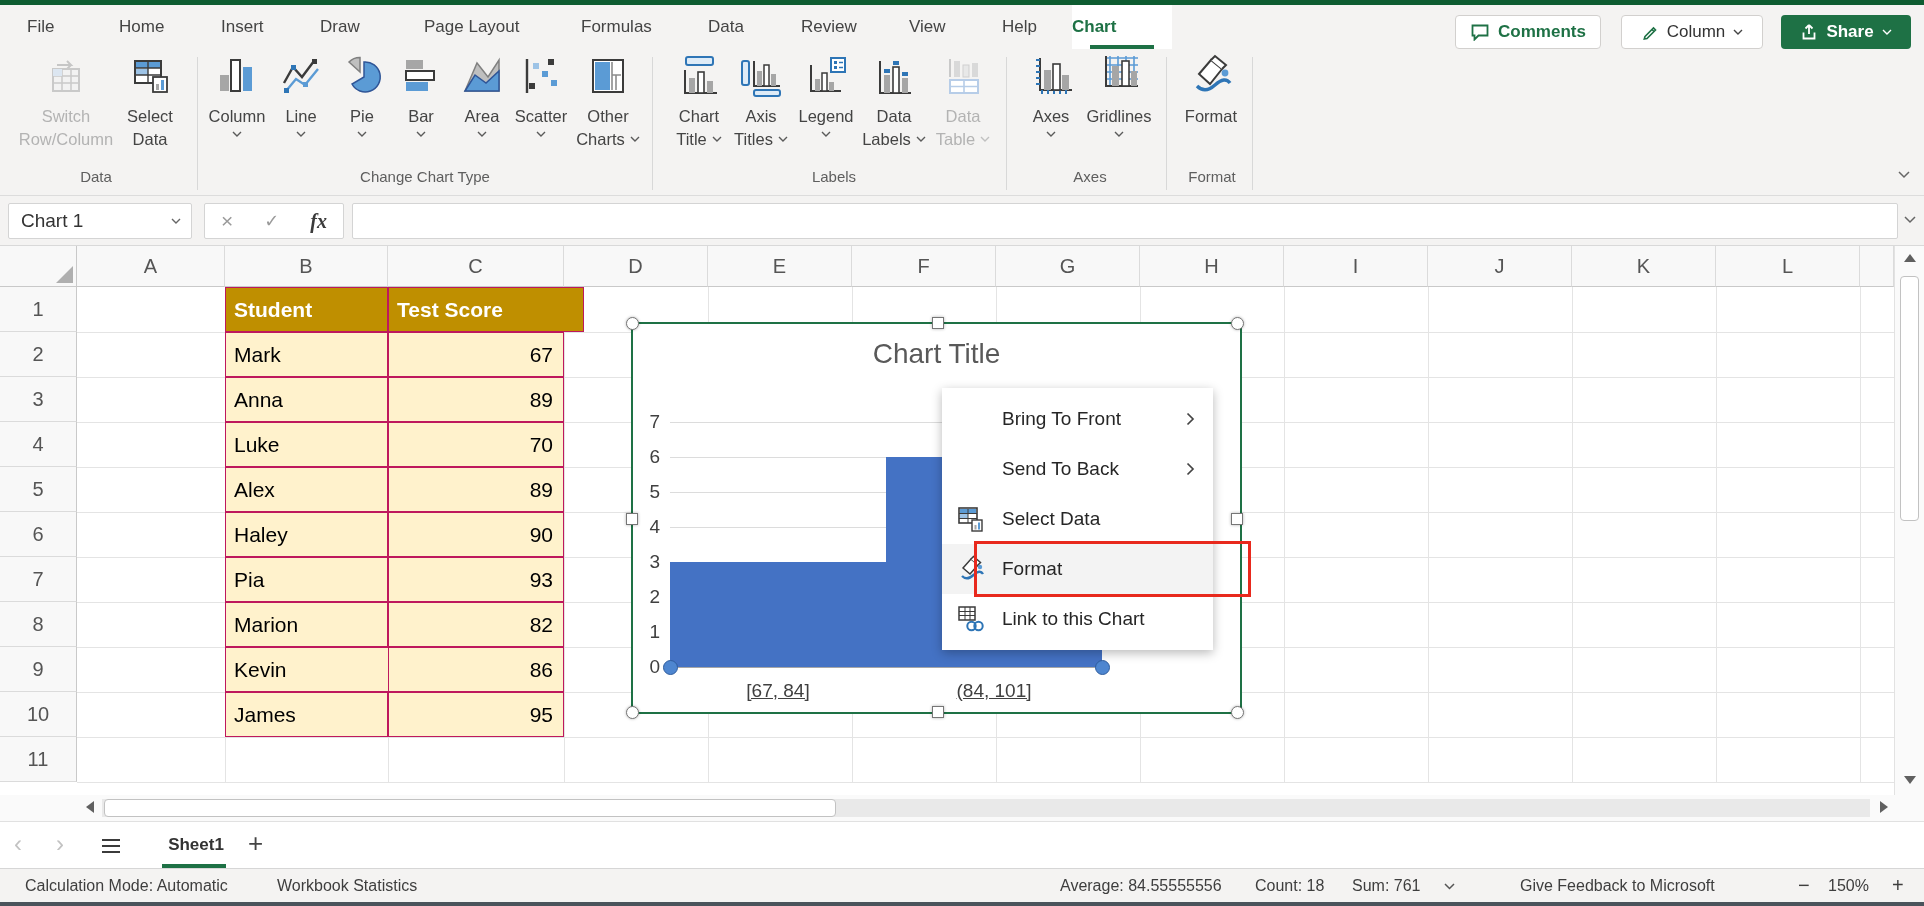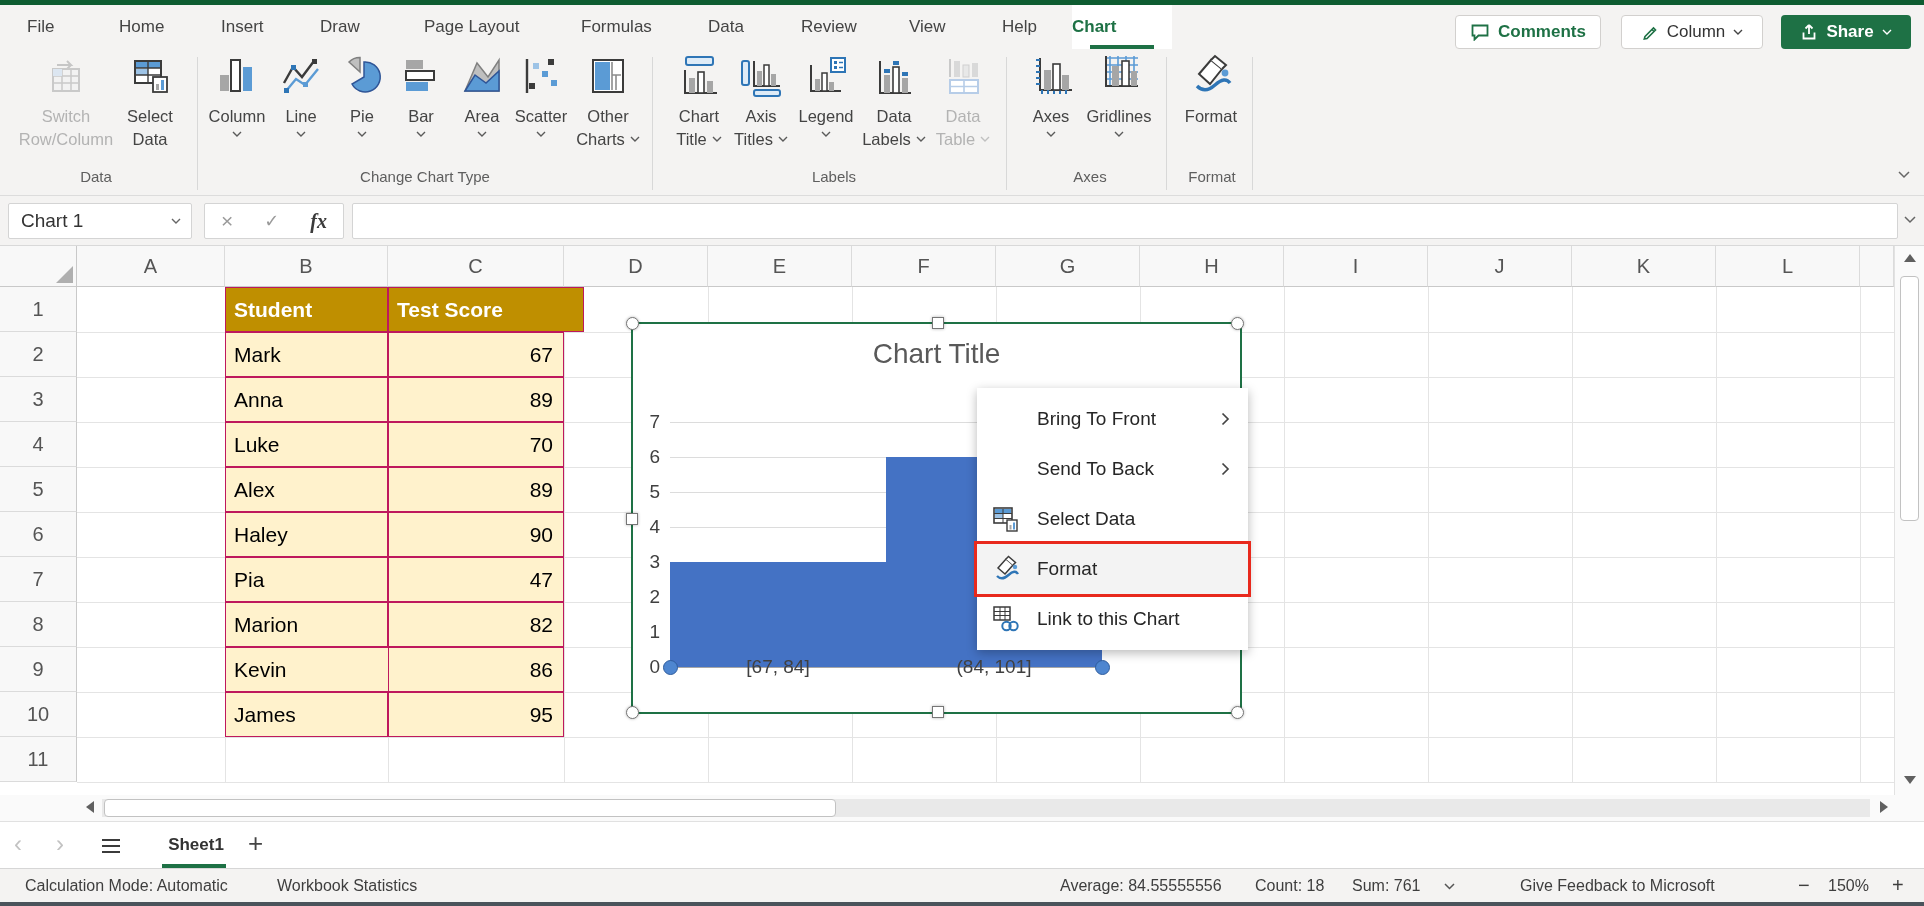--- a/index.html
+++ b/index.html
@@ -37,26 +37,26 @@
   .tcell{position:absolute;box-sizing:border-box;border:1px solid #be185d;background:#FFF2CC;font-size:21px;color:#000;display:flex;align-items:center;padding:0 8px;z-index:2;}
   .tcell.num{justify-content:flex-end;padding-right:10px;}
   .tcell.thead{background:#BF8F00;color:#fff;font-weight:bold;}
   
   #chart{left:631px;top:322px;width:611px;height:392px;background:#fff;border:2px solid #1E7145;box-sizing:border-box;z-index:3;}
   #chart .title{position:absolute;left:0;top:14px;width:100%;text-align:center;font-size:28px;color:#595959;}
   .gline{position:absolute;left:37px;width:432px;height:1px;background:#DCDCDC;}
   .gline.axis{background:#A6A6A6;}
   .ylab{position:absolute;left:0;width:27px;text-align:right;font-size:19px;color:#404040;height:22px;line-height:22px;}
   .bar{position:absolute;width:216px;background:#4472C4;}
-  .xlab{position:absolute;top:332px;width:216px;text-align:center;font-size:19px;color:#404040;}
+  .xlab{position:absolute;top:356px;width:216px;text-align:center;font-size:19px;color:#404040;text-decoration:underline;}
   .bdot{position:absolute;width:15px;height:15px;border-radius:50%;background:#4E86D0;border:1px solid #2F5D9E;box-sizing:border-box;z-index:2;}
   .hcirc{position:absolute;width:13px;height:13px;background:#fff;border:1.5px solid #767676;border-radius:50%;box-shadow:0 0 3px rgba(0,0,0,.3);box-sizing:border-box;}
   .hsq{position:absolute;width:12px;height:12px;background:#fff;border:1.5px solid #767676;box-shadow:0 0 3px rgba(0,0,0,.3);box-sizing:border-box;}
   
-  #cmenu{left:977px;top:388px;width:271px;background:#fff;box-shadow:0 3px 10px rgba(0,0,0,.28);padding:6px 0;z-index:7;}
+  #cmenu{left:942px;top:388px;width:271px;background:#fff;box-shadow:0 3px 10px rgba(0,0,0,.28);padding:6px 0;z-index:7;}
   .mi{height:50px;display:flex;align-items:center;font-size:19px;color:#262626;cursor:pointer;}
   .mi .mic{width:30px;height:30px;margin-left:14px;flex:0 0 30px;}
   .mi .mlabel{margin-left:16px;white-space:nowrap;}
   .mi .sub{margin-left:auto;margin-right:18px;}
   .mi.hl{background:#F3F3F3;}
   #redbox{left:974px;top:541px;width:277px;height:56px;border:3px solid #E8291D;box-sizing:border-box;z-index:8;pointer-events:none;}
   
   #vscroll{left:1894px;top:246px;width:30px;height:549px;background:#FAFAFA;border-left:1px solid #E2E2E2;box-sizing:border-box;z-index:4;}
   #hscrollrow{left:0;top:795px;width:1924px;height:26px;background:#FAFAFA;z-index:4;}
   .thumb{position:absolute;background:#fff;border:1px solid #C2C2C2;border-radius:4px;box-sizing:border-box;}
@@ -460,21 +460,21 @@
       <div class="tcell num" style="left: 388px; top: 332px; width: 176px; height: 45px;">67</div>
       <div class="tcell" style="left: 225px; top: 377px; width: 163px; height: 45px;">Anna</div>
       <div class="tcell num" style="left: 388px; top: 377px; width: 176px; height: 45px;">89</div>
       <div class="tcell" style="left: 225px; top: 422px; width: 163px; height: 45px;">Luke</div>
       <div class="tcell num" style="left: 388px; top: 422px; width: 176px; height: 45px;">70</div>
       <div class="tcell" style="left: 225px; top: 467px; width: 163px; height: 45px;">Alex</div>
       <div class="tcell num" style="left: 388px; top: 467px; width: 176px; height: 45px;">89</div>
       <div class="tcell" style="left: 225px; top: 512px; width: 163px; height: 45px;">Haley</div>
       <div class="tcell num" style="left: 388px; top: 512px; width: 176px; height: 45px;">90</div>
       <div class="tcell" style="left: 225px; top: 557px; width: 163px; height: 45px;">Pia</div>
-      <div class="tcell num" style="left: 388px; top: 557px; width: 176px; height: 45px;">47</div>
+      <div class="tcell num" style="left: 388px; top: 557px; width: 176px; height: 45px;">93</div>
       <div class="tcell" style="left: 225px; top: 602px; width: 163px; height: 45px;">Marion</div>
       <div class="tcell num" style="left: 388px; top: 602px; width: 176px; height: 45px;">82</div>
       <div class="tcell" style="left: 225px; top: 647px; width: 192px; height: 45px;">Kevin</div>
       <div class="tcell num" style="left: 388px; top: 647px; width: 176px; height: 45px;">86</div>
       <div class="tcell" style="left: 225px; top: 692px; width: 163px; height: 45px;">James</div>
       <div class="tcell num" style="left: 388px; top: 692px; width: 176px; height: 45px;">95</div>
     </div>
 
   <div class="abs" id="chart">
     <div class="title">Chart Title</div>

